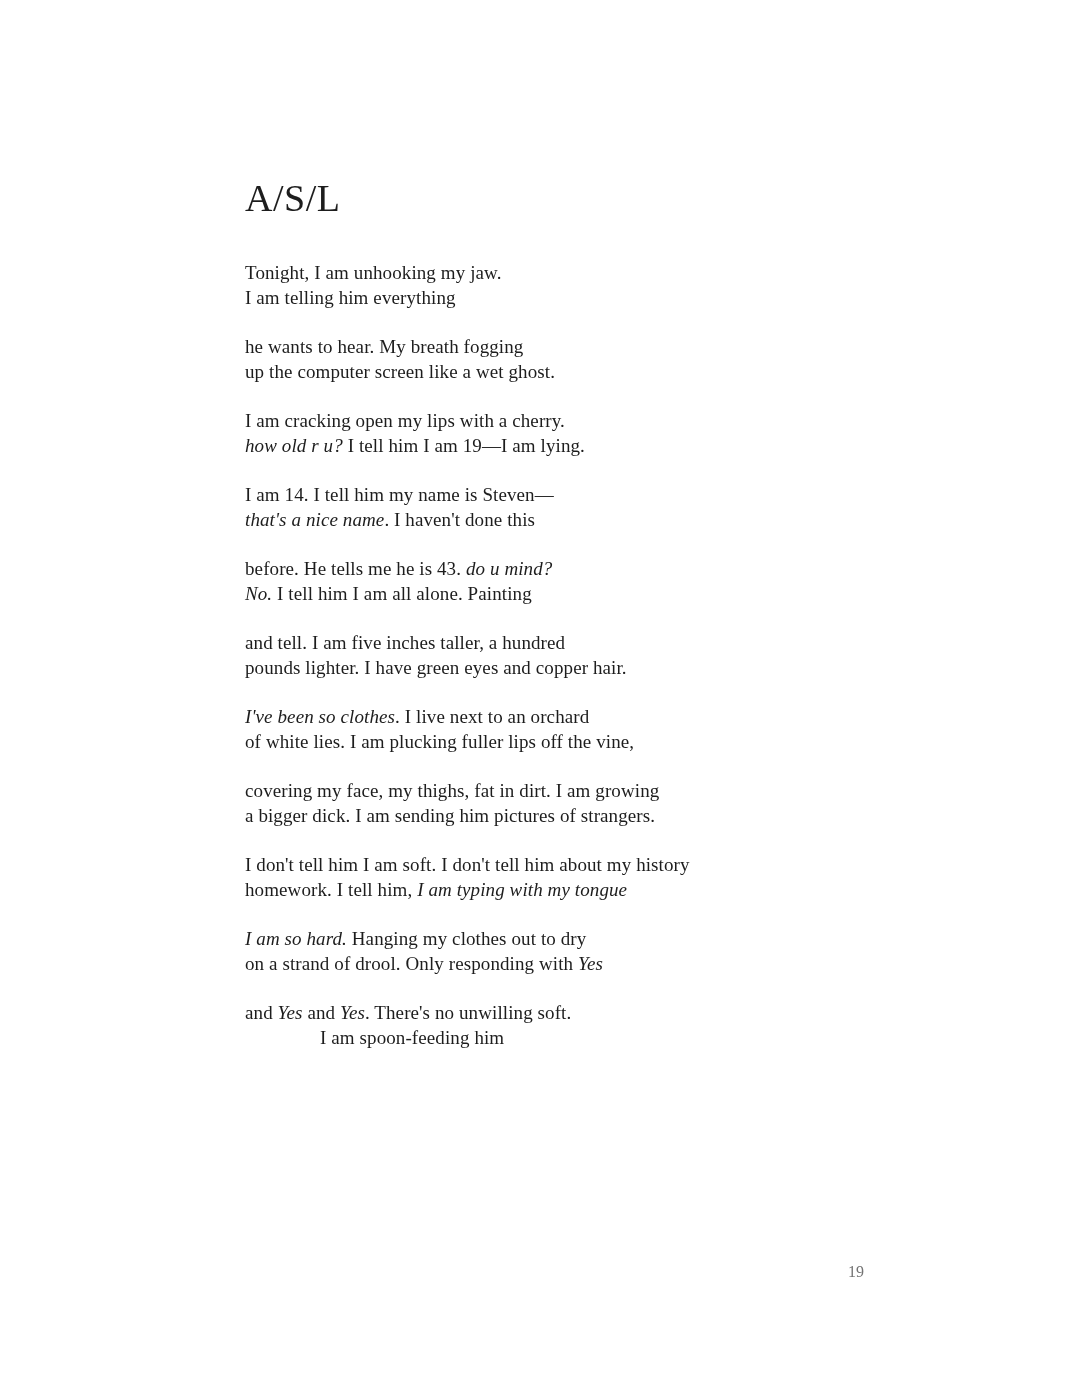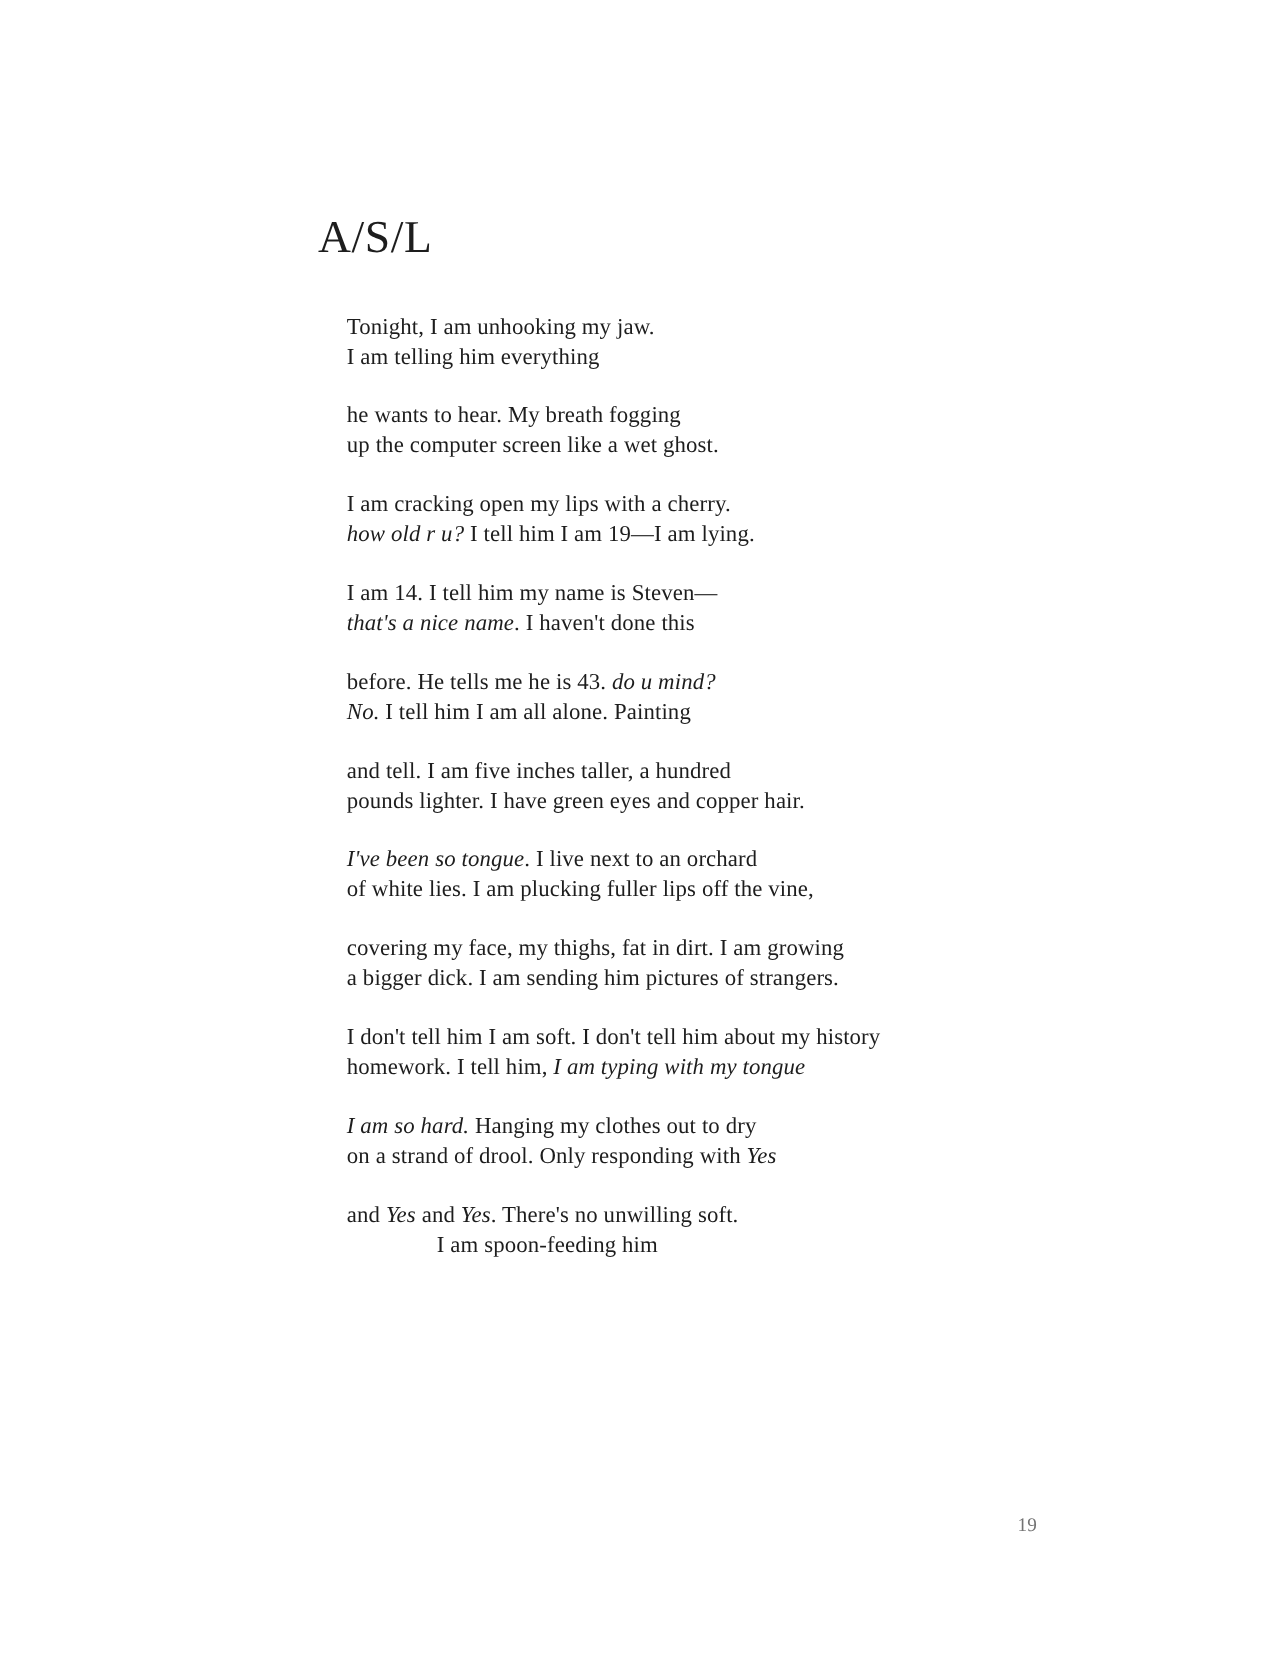--- a/index.html
+++ b/index.html
@@ -11,40 +11,39 @@
     position: relative;
     width: 1068px;
     height: 1390px;
     background: #ffffff;
     color: #1d1d1d;
     font-family: "Liberation Serif", serif;
     overflow: hidden;
   }
   .content {
     position: absolute;
-    left: 265px;
+    left: 245px;
     top: 178px;
     width: 620px;
   }
   .poem-title {
     font-size: 38px;
     font-weight: 400;
     line-height: 40px;
     margin: 0 0 42px 0;
     letter-spacing: 0.5px;
   }
   .stanza {
     margin: 0 0 24px 0;
   }
   .line {
     font-size: 19px;
     line-height: 25px;
     white-space: nowrap;
     letter-spacing: 0.1px;
-    margin-left: 24px;
   }
   .line.indent {
     padding-left: 75px;
   }
   .line em {
     font-style: italic;
   }
   .page-number {
     position: absolute;
     left: 848px;
@@ -79,21 +78,21 @@
         </div>
         <div class="stanza">
           <div class="line"><span>before. He tells me he is 43. </span><em>do u mind?</em></div>
           <div class="line"><em>No.</em><span> I tell him I am all alone. Painting</span></div>
         </div>
         <div class="stanza">
           <div class="line"><span>and tell. I am five inches taller, a hundred</span></div>
           <div class="line"><span>pounds lighter. I have green eyes and copper hair.</span></div>
         </div>
         <div class="stanza">
-          <div class="line"><em>I've been so tongue</em><span>. I live next to an orchard</span></div>
+          <div class="line"><em>I've been so clothes</em><span>. I live next to an orchard</span></div>
           <div class="line"><span>of white lies. I am plucking fuller lips off the vine,</span></div>
         </div>
         <div class="stanza">
           <div class="line"><span>covering my face, my thighs, fat in dirt. I am growing</span></div>
           <div class="line"><span>a bigger dick. I am sending him pictures of strangers.</span></div>
         </div>
         <div class="stanza">
           <div class="line"><span>I don't tell him I am soft. I don't tell him about my history</span></div>
           <div class="line"><span>homework. I tell him, </span><em>I am typing with my tongue</em></div>
         </div>

